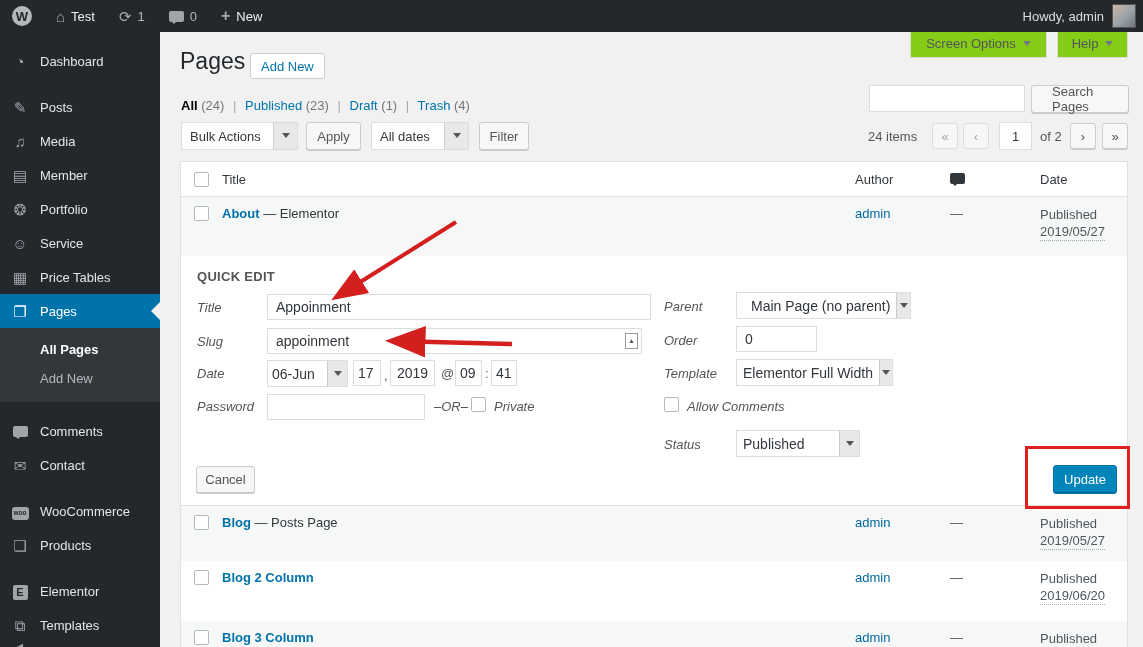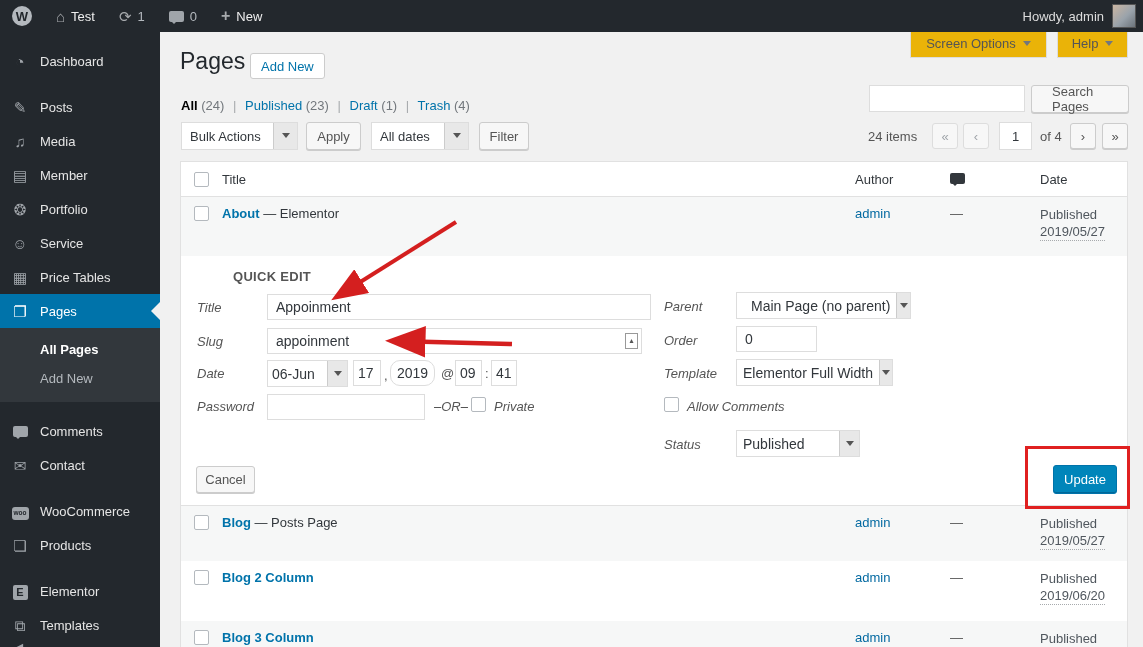--- a/index.html
+++ b/index.html
@@ -33,21 +33,21 @@
   .elem-badge { background:#a0a5aa; color:#23282d; font-size:11px; font-weight:bold; border-radius:2px; width:15px; height:15px; display:inline-flex; align-items:center; justify-content:center; }
   .collapse-hint { position:absolute; left:12px; bottom:-8px; color:#a0a5aa; font-size:14px; }
 
   
   .bubble { position:relative; width:15px; height:11px; border-radius:2px; display:inline-block; }
   .bubble::after { content:""; position:absolute; left:2px; bottom:-5px; border:3.5px solid transparent; }
   .bubble.gray { background:#a0a5aa; } .bubble.gray::after { border-top-color:#a0a5aa; }
   .bubble.dark { background:#32373c; } .bubble.dark::after { border-top-color:#32373c; }
 
   
-  .screen-tab { position:absolute; top:30px; height:28px; background:#eab308; border:1px solid #ddd; border-top:none; color:#555; display:flex; align-items:center; gap:7px; justify-content:center; cursor:pointer; z-index:5; }
+  .screen-tab { position:absolute; top:30px; height:28px; background:#84cc16; border:1px solid #ddd; border-top:none; color:#555; display:flex; align-items:center; gap:7px; justify-content:center; cursor:pointer; z-index:5; }
   .tab-so { left:910px; width:137px; } .tab-help { left:1057px; width:71px; }
   .caret-down { width:0; height:0; border:4px solid transparent; border-top:5px solid #72777c; margin-top:4px; }
 
   .page-title { position:absolute; left:180px; top:48px; font-size:23px; font-weight:400; color:#23282d; }
   .add-new-btn { position:absolute; left:250px; top:53px; height:26px; padding:0 10px; background:#fff; border:1px solid #ccc; border-radius:3px; color:#0073aa; display:flex; align-items:center; cursor:pointer; }
 
   .subsubsub { position:absolute; left:181px; top:98px; font-size:13px; }
   .subsubsub a { color:#0073aa; text-decoration:none; cursor:pointer; }
   .subsubsub .current-filter { color:#000; font-weight:bold; }
   .subsubsub .count { color:#72777c; }
@@ -87,21 +87,21 @@
   .r-about { height:59px; } .r-blog { height:55px; } .r-blog2 { height:60px; } .r-blog3 { height:42px; }
   .title-link { color:#0073aa; font-weight:bold; cursor:pointer; text-decoration:none; }
   .title-suffix { color:#32373c; }
   .author-link { color:#0369a1; cursor:pointer; }
   .nocomments { color:#555; }
   .date-cell { color:#50575e; line-height:17px; }
   .date-num { border-bottom:1px dotted #a7aaad; display:inline-block; }
 
   
   .quick-edit { position:relative; height:250px; background:#fff; border-bottom:1px solid #e1e1e1; }
-  .qe-legend { position:absolute; left:16px; top:13px; font-weight:bold; color:#555; letter-spacing:.3px;margin-left:36px; }
+  .qe-legend { position:absolute; left:16px; top:13px; font-weight:bold; color:#555; letter-spacing:.3px; }
   .qe-label { position:absolute; font-style:italic; color:#555; }
   .qe-input { position:absolute; height:26px; border:1px solid #ddd; background:#fff; font-size:14px; color:#32373c; padding:0 8px; font-family:"Liberation Sans",sans-serif; }
   .qe-select { position:absolute; height:27px; font-size:14px; }
   .qe-check { position:absolute; width:15px; height:15px; border:1px solid #b4b9be; border-radius:2px; background:#fff; cursor:pointer; }
   .qe-sep { position:absolute; color:#555; }
   .qe-or { position:absolute; font-style:italic; color:#555; }
   .autofill-ico { position:absolute; width:13px; height:16px; border:1px solid #999; font-size:8px; color:#555; text-align:center; line-height:14px; background:#fff; }
   .btn-cancel { position:absolute; left:15px; top:210px; width:59px; height:27px; }
   .btn-update { position:absolute; left:872px; top:209px; width:64px; height:29px; background:#0085ba; border:1px solid #0073aa; border-radius:3px; color:#fff; display:flex; align-items:center; justify-content:center; cursor:pointer; box-shadow:inset 0 -1px 0 #006799; }
 
@@ -252,21 +252,21 @@
     <span class="fs-arrow">
         <span class="caret-down"></span>
       </span>
   </div>
   <div class="btn btn-filter">Filter</div>
 
   <span class="items-count">24 items</span>
   <div class="btn pg-btn pg-first disabled">«</div>
   <div class="btn pg-btn pg-prev disabled">‹</div>
   <input class="pg-input" value="1" style="">
-  <span class="pg-of">of 4</span>
+  <span class="pg-of">of 2</span>
   <div class="btn pg-btn pg-next">›</div>
   <div class="btn pg-btn pg-last">»</div>
 
   <div class="list-table">
 
     <div class="t-grid t-head">
       <div class="checkbox" style="margin-top:0"></div>
       <div class="hd hd-link">Title</div>
       <div class="hd">Author</div>
       <div class="hd"><span class="bubble dark"></span></div>
@@ -295,21 +295,21 @@
 
       <span class="qe-label" style="left:16px; top:110px;">Date</span>
       <div class="fake-select qe-select" style="left:86px; top:104px; width:81px;">
         <span class="fs-text" style="padding:0 4px;">06-Jun</span>
         <span class="fs-arrow" style="width:20px;">
             <span class="caret-down"></span>
           </span>
       </div>
       <input class="qe-input" style="left: 172px; top: 104px; width: 28px; padding: 0px 4px;" value="17">
       <span class="qe-sep" style="left:203px; top:112px;">,</span>
-      <input class="qe-input" style="left: 209px; top: 104px; width: 45px; padding: 0px 6px; border-radius: 10px;" value="2019">
+      <input class="qe-input" style="left: 209px; top: 104px; width: 45px; padding: 0px 6px;" value="2019">
       <span class="qe-sep" style="left:260px; top:110px;">@</span>
       <input class="qe-input" style="left: 274px; top: 104px; width: 27px; padding: 12px 4px;" value="09">
       <span class="qe-sep" style="left:304px; top:110px;">:</span>
       <input class="qe-input" style="left: 310px; top: 104px; width: 26px; padding: 11px 4px;" value="41">
 
       <span class="qe-label" style="left:16px; top:143px;">Password</span>
       <input class="qe-input" style="left: 86px; top: 138px; width: 158px;" value="">
       <span class="qe-or" style="left:253px; top:143px;">–OR–</span>
       <div class="qe-check" style="left:290px; top:141px;"></div>
       <span class="qe-label" style="left:313px; top:143px;">Private</span>

